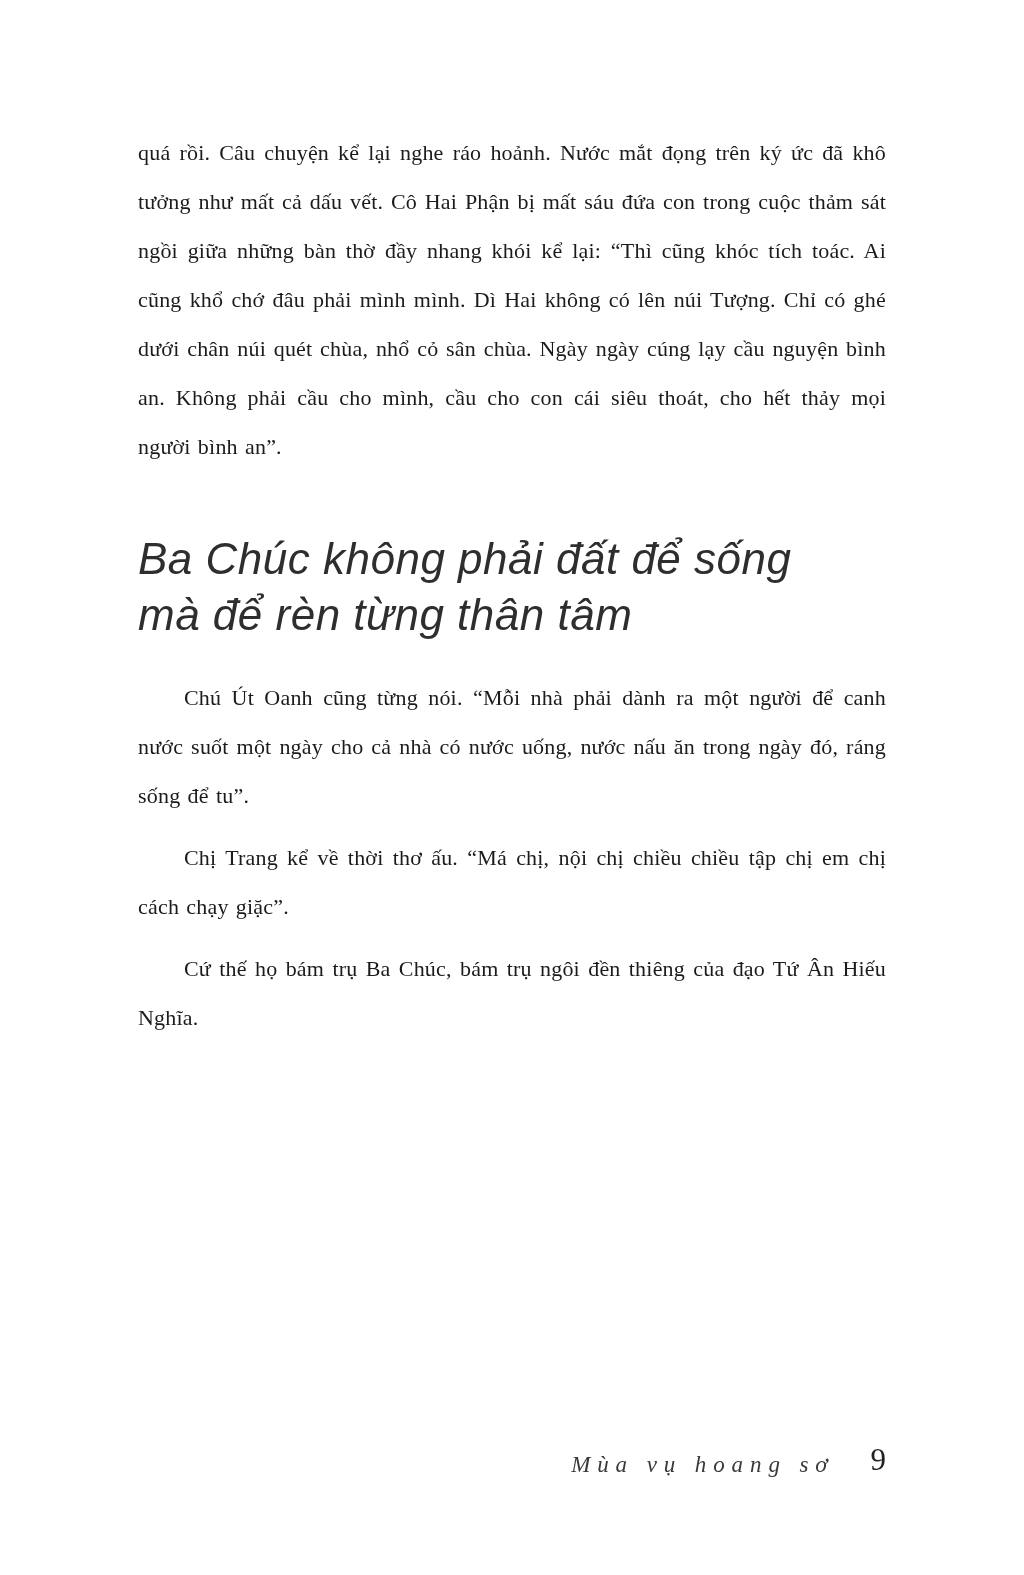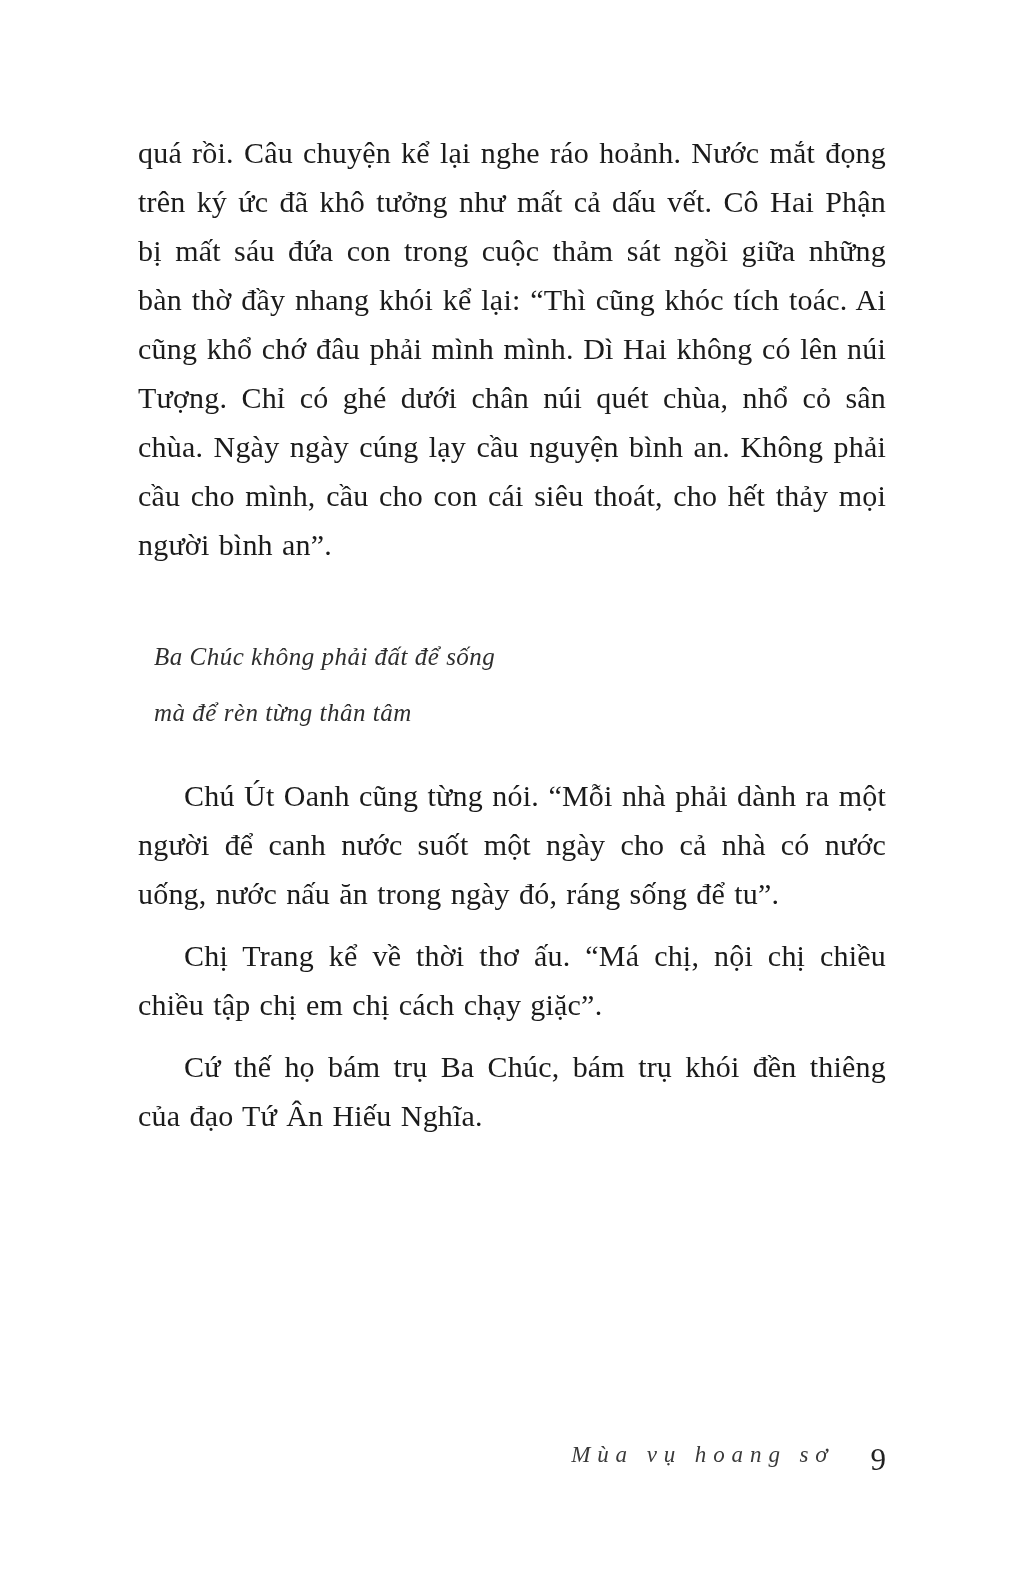--- a/index.html
+++ b/index.html
@@ -24,49 +24,49 @@
     background: #ffffff;
   }
   .page-body {
     position: absolute;
     top: 128px;
     left: 138px;
     width: 748px;
   }
   .para {
     margin: 0 0 13px 0;
-    font-size: 30px;
+    font-size: 22px;
     line-height: 49px;
     text-align: justify;
     text-justify: inter-word;
     letter-spacing: 0.2px;
     word-spacing: 1.5px;
   }
   .para.indent {
     text-indent: 46px;
   }
   .section-heading {
-    margin: 60px 0 30px 16px;
-    font-family: Liberation Serif, serif;
+    margin: 60px 0 30px 0;
+    font-family: Liberation Sans, sans-serif;
     font-style: italic;
     font-weight: 500;
-    font-size: 25px;
+    font-size: 44px;
     line-height: 56px;
     color: #2e2e2e;
     letter-spacing: 0.5px;
   }
   .section-heading .line {
     display: block;
   }
   .page-footer {
     position: absolute;
     top: 1442px;
     right: 138px;
     display: flex;
-    align-items: flex-start;
+    align-items: flex-end;
     gap: 36px;
   }
   .running-title {
     font-family: "Liberation Serif", serif;
     font-style: italic;
     font-size: 23px;
     letter-spacing: 0.3em;
     color: #3a3a3a;
     white-space: nowrap;
   }
@@ -88,21 +88,21 @@
     <h2 class="section-heading">
       <span class="line">Ba Chúc không phải đất để sống</span>
       <span class="line">mà để rèn từng thân tâm</span>
     </h2>
 
 
     <p class="para indent">Chú Út Oanh cũng từng nói. “Mỗi nhà phải dành ra một người để canh nước suốt một ngày cho cả nhà có nước uống, nước nấu ăn trong ngày đó, ráng sống để tu”.</p>
 
     <p class="para indent">Chị Trang kể về thời thơ ấu. “Má chị, nội chị chiều chiều tập chị em chị cách chạy giặc”.</p>
 
-    <p class="para indent">Cứ thế họ bám trụ Ba Chúc, bám trụ khói đền thiêng của đạo Tứ Ân Hiếu Nghĩa.</p>
+    <p class="para indent">Cứ thế họ bám trụ Ba Chúc, bám trụ ngôi đền thiêng của đạo Tứ Ân Hiếu Nghĩa.</p>
 
   </main>
 
   <footer class="page-footer">
     <span class="running-title">Mùa vụ hoang sơ</span>
     <span class="page-number">9</span>
   </footer>
 
 </div>
 

